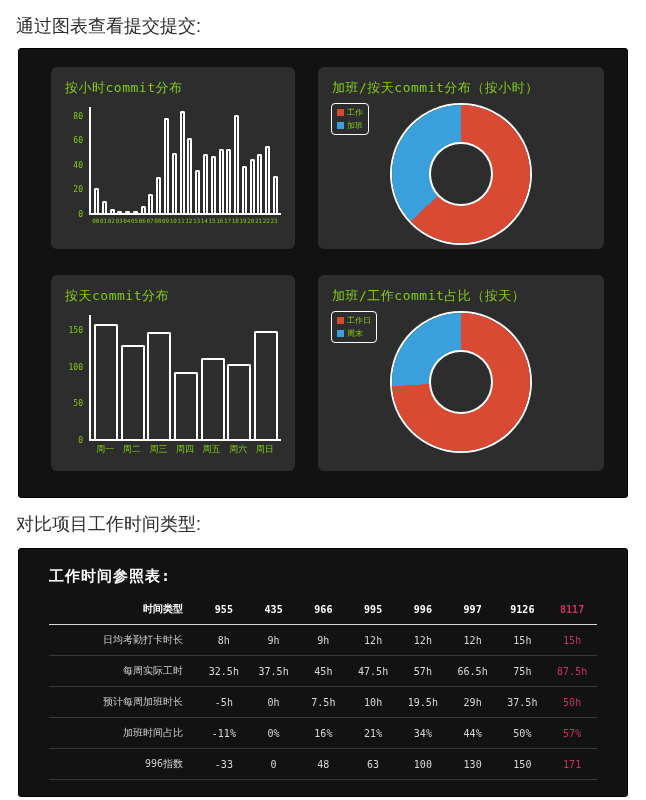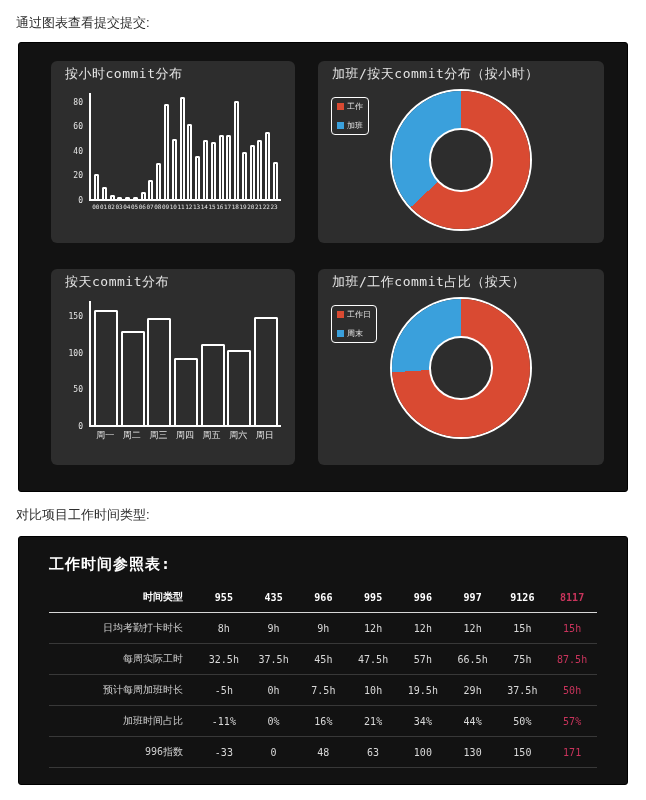--- a/index.html
+++ b/index.html
@@ -1,21 +1,21 @@
 <!DOCTYPE html>
 <html><head>
 <meta charset="utf-8">
 <style>
   html,body{margin:0;padding:0;background:#fff;}
   body{width:646px;font-family:"Liberation Sans",sans-serif;}
   .page{padding:8px 16px 10px;}
-  .section-label{font-size:13px;color:#2e2e2e;margin:6px 0 10px;}
+  .section-label{font-size:18px;color:#2e2e2e;margin:6px 0 10px;}
   .panel{background:#121212;border:1px solid #000;border-radius:3px;box-sizing:border-box;width:610px;margin-left:2px;}
   .charts-panel{padding:18px 0 26px 32px;display:grid;grid-template-columns:244px 286px;column-gap:23px;row-gap:26px;}
-  .chart-card{background:#2d2d2d;border-radius:6px;padding:4px 14px;box-sizing:border-box;color:#e5e5e5;
+  .chart-card{background:#2d2d2d;border-radius:6px;padding:12px 14px;box-sizing:border-box;color:#84cc16;
               font-family:"DejaVu Sans Mono",monospace;position:relative;overflow:hidden;}
   .card-h1{height:182px;}
   .card-h2{height:196px;}
   .chart-title{font-size:13px;letter-spacing:.5px;white-space:nowrap;}
   
   .plot-row{display:flex;margin-top:10px;}
   .bar-card-hour .plot-row{height:108px;}
   .bar-card-day .plot-row{height:126px;}
   .yaxis{width:24px;position:relative;flex:none;}
   .ytick{position:absolute;right:6px;transform:translateY(50%);font-size:8px;line-height:1;margin-left:28px;}
@@ -23,21 +23,21 @@
         justify-content:space-between;padding:0 3px;box-sizing:border-box;}
   .bar{box-sizing:border-box;border:2px solid #fff;border-bottom:none;border-radius:2px 2px 0 0;background:transparent;}
   .bar-card-hour .bar{width:5px;}
   .bar-card-day .bar{width:24px;}
   .xlabels{display:flex;justify-content:space-between;margin-left:24px;padding:2px 3px 0;}
   .xlabels span{flex:1;text-align:center;white-space:nowrap;overflow:hidden;}
   .bar-card-hour .xlabels span{font-size:6px;}
   .bar-card-day .xlabels span{font-size:9px;}
   
   .legend{position:absolute;top:36px;left:13px;border:1px solid #fff;border-radius:4px;padding:3px 5px;
-          display:flex;flex-direction:column;gap:8px;z-index:2;}
+          display:flex;flex-direction:column;gap:2px;z-index:2;}
   .legend-item{display:flex;align-items:center;gap:3px;font-size:8px;}
   .swatch{width:7px;height:7px;flex:none;}
   .donut{width:138px;height:138px;border-radius:50%;margin:8px auto 0;position:relative;box-shadow:0 0 0 2px #fff;}
   .hole{position:absolute;inset:28.5%;border-radius:50%;background:#2d2d2d;box-shadow:0 0 0 2px #fff;}
   
   .table-panel{margin-top:12px;padding:18px 30px 16px;}
   .table-title{color:#fff;font-family:"DejaVu Sans Mono",monospace;font-size:15px;font-weight:bold;
                margin:0 0 8px;letter-spacing:1px;}
   table{width:100%;border-collapse:collapse;table-layout:fixed;font-family:"DejaVu Sans Mono",monospace;
         font-size:10px;color:#d9d9d9;}

